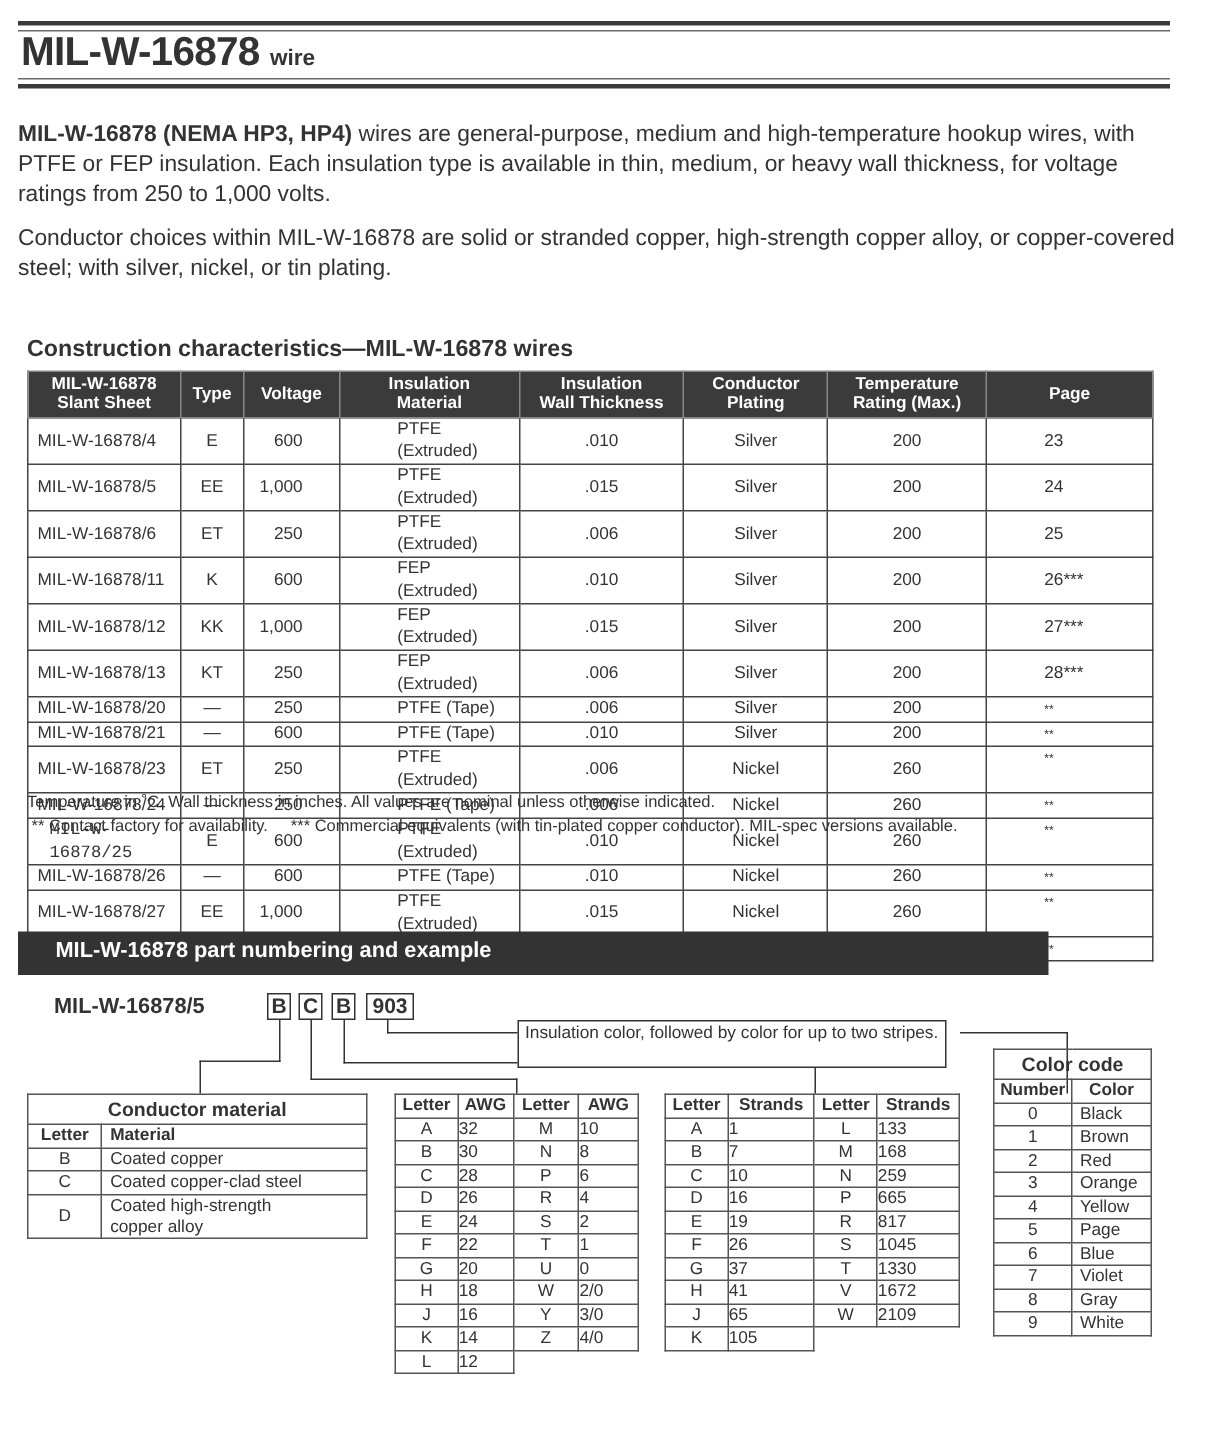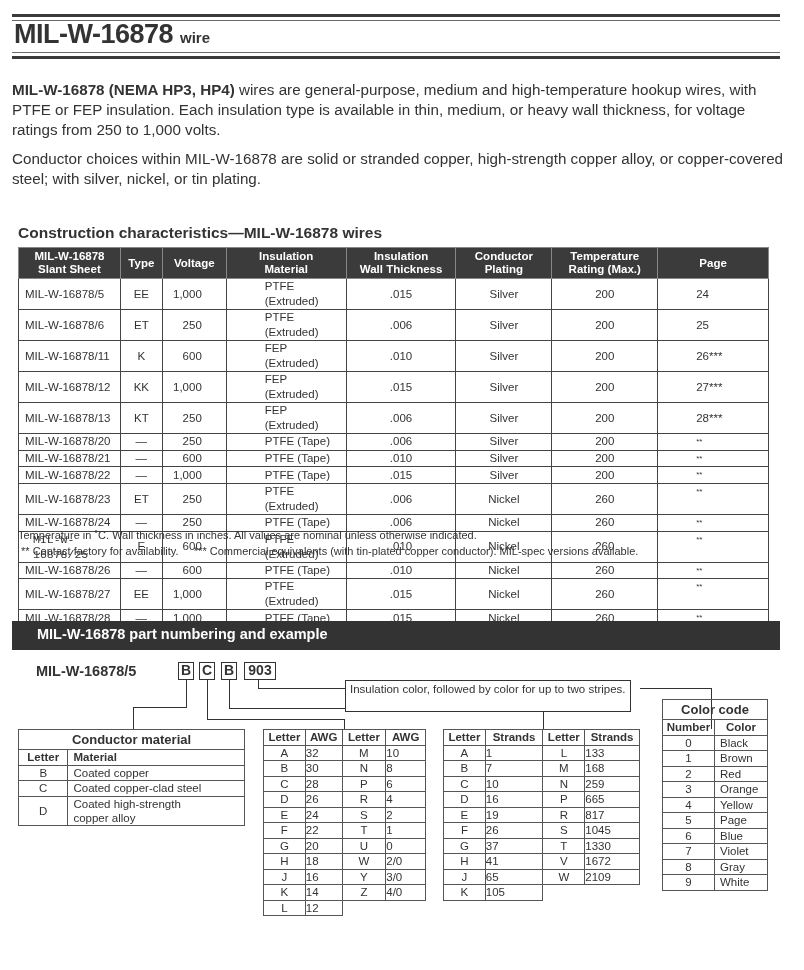--- a/index.html
+++ b/index.html
@@ -22,21 +22,21 @@
   table { border-collapse: collapse; }
   .ctab { position: absolute; left: 18px; top: 247px; width: 751px; font-size: 11.5px; }
   .ctab th { background: #3b3b3b; color: #fff; font-weight: bold; font-size: 11.5px;
     line-height: 13px; padding: 2px 2px; border: 1px solid #888; text-align: center; height: 30px; }
   .ctab td { border: 1px solid #444; height: 16.7px; padding: 0 4px; line-height: 15px; color: #333; }
   .ctab td.c { text-align: center; }
   .ctab td.r { text-align: right; padding-right: 24px; }
   .ctab td.p { padding-left: 38px; }
   .ctab td.pg { padding-left: 38px; }
   .note { position: absolute; left: 18px; font-size: 11px; color: #333; }
-  .band { position: absolute; left: 12px; top: 621px; width: 768px; height: 29px; background: #333;
+  .band { position: absolute; left: 12px; top: 621px; width: 687px; height: 29px; background: #333;
     color: #fff; font-weight: bold; font-size: 14.5px; padding: 5px 0 0 25px; }
   .partno { position: absolute; left: 36px; top: 663px; font-weight: bold; font-size: 14.5px; color: #333; }
   .pbox { position: absolute; top: 662px; height: 18px; border: 1.5px solid #333; font-weight: bold;
     font-size: 14px; text-align: center; line-height: 15px; color: #333; }
   .insul-label { position: absolute; left: 345px; top: 680px; height: 32px; border: 1px solid #333;
     font-size: 11.5px; padding: 1px 4px; line-height: 15px; background: #fff; color: #333; }
   .ln { position: absolute; background: #333; }
   .stab { position: absolute; font-size: 11.5px; color: #333; }
   .stab td, .stab th { border: 1px solid #555; line-height: 14px; height: 15.5px; }
   .stab th.cap { font-size: 13px; font-weight: bold; height: 20px; text-align: center; }
@@ -82,20 +82,30 @@
 Wall Thickness</th>
         <th style="white-space: pre-line;">Conductor
 Plating</th>
         <th style="white-space: pre-line;">Temperature
 Rating (Max.)</th>
         <th style="white-space: pre-line;">Page</th>
       </tr>
     </thead>
   <tbody id="ctab-body">
       <tr>
+        <td style="padding-left: 6px;">MIL-W-16878/4</td>
+        <td class="c">E</td>
+        <td class="r">600</td>
+        <td class="p">PTFE (Extruded)</td>
+        <td class="c">.010</td>
+        <td class="c">Silver</td>
+        <td class="c">200</td>
+        <td class="pg">23</td>
+      </tr>
+      <tr>
         <td style="padding-left: 6px;">MIL-W-16878/5</td>
         <td class="c">EE</td>
         <td class="r">1,000</td>
         <td class="p">PTFE (Extruded)</td>
         <td class="c">.015</td>
         <td class="c">Silver</td>
         <td class="c">200</td>
         <td class="pg">24</td>
       </tr>
       <tr>
@@ -147,30 +157,20 @@
         <td class="c">Silver</td>
         <td class="c">200</td>
         <td class="pg" style="font-size: 8px; vertical-align: top; padding-left: 38px;">**</td>
       </tr>
       <tr>
         <td style="padding-left: 6px;">MIL-W-16878/21</td>
         <td class="c">—</td>
         <td class="r">600</td>
         <td class="p">PTFE (Tape)</td>
         <td class="c">.010</td>
-        <td class="c">Silver</td>
-        <td class="c">200</td>
-        <td class="pg" style="font-size: 8px; vertical-align: top; padding-left: 38px;">**</td>
-      </tr>
-      <tr>
-        <td style="padding-left: 6px;">MIL-W-16878/22</td>
-        <td class="c">—</td>
-        <td class="r">1,000</td>
-        <td class="p">PTFE (Tape)</td>
-        <td class="c">.015</td>
         <td class="c">Silver</td>
         <td class="c">200</td>
         <td class="pg" style="font-size: 8px; vertical-align: top; padding-left: 38px;">**</td>
       </tr>
       <tr>
         <td style="padding-left: 6px;">MIL-W-16878/23</td>
         <td class="c">ET</td>
         <td class="r">250</td>
         <td class="p">PTFE (Extruded)</td>
         <td class="c">.006</td>

